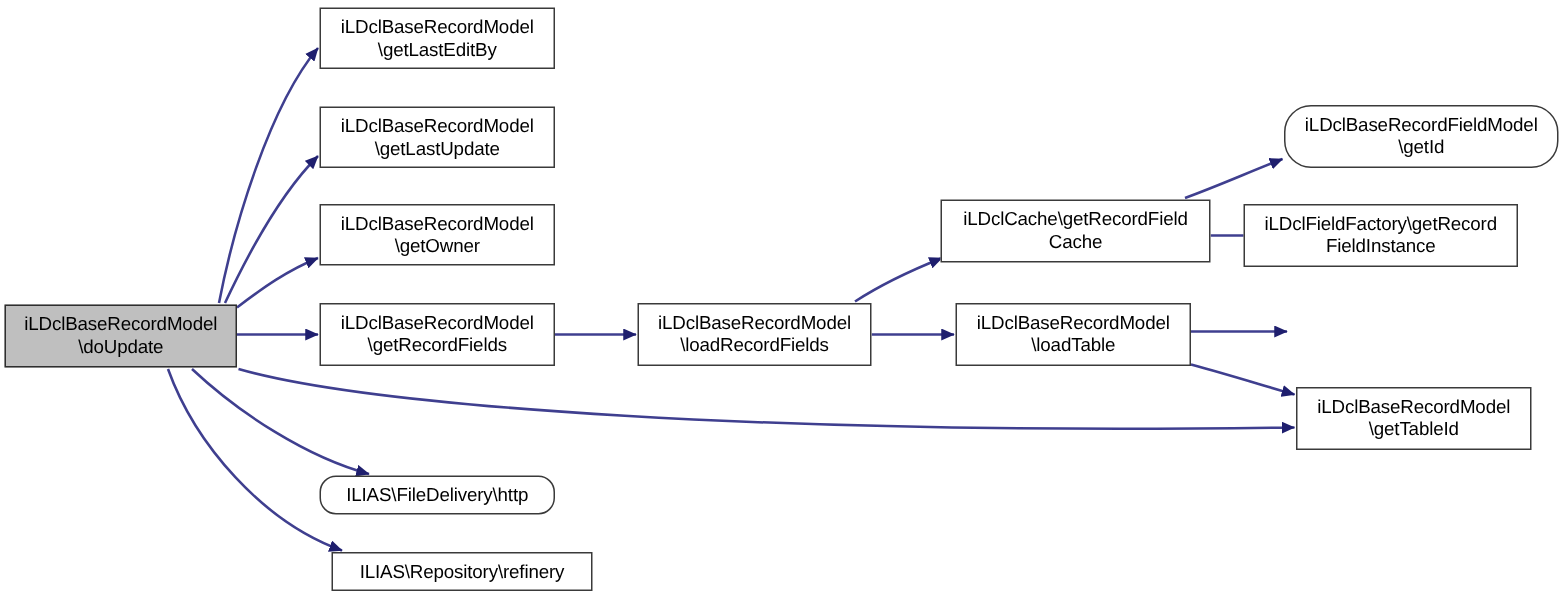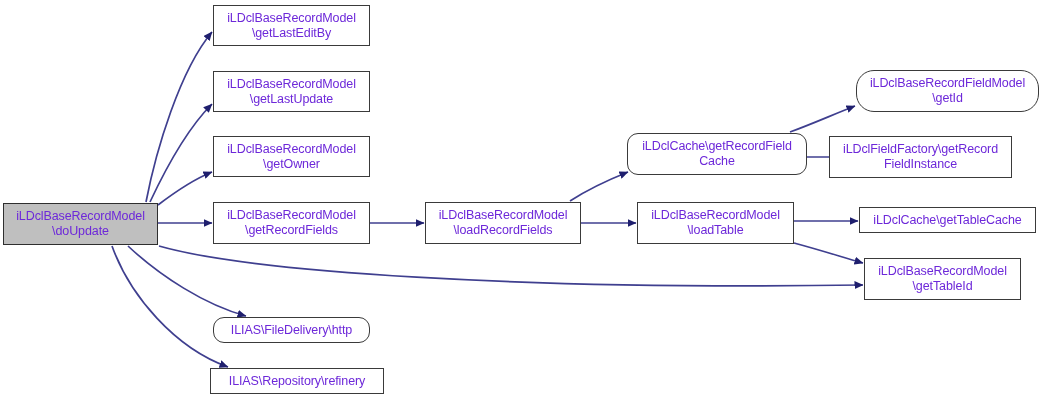--- a/index.html
+++ b/index.html
@@ -20,21 +20,21 @@
     left: 0;
     top: 0;
     width: 1044px;
     height: 401px;
   }
   .node {
     position: absolute;
     box-sizing: border-box;
     border: 1px solid #3a3a3a;
     background: #ffffff;
-    color: #6d28d9;
+    color: #000000;
     font-size: 12.5px;
     line-height: 15px;
     text-align: center;
     display: flex;
     align-items: center;
     justify-content: center;
     white-space: pre-line;
     letter-spacing: -0.1px;
   }
   .node.highlight {
@@ -82,34 +82,33 @@
 
   <div class="node" style="left:213px; top:136px; width:157px; height:41px;">iLDclBaseRecordModel
 \getOwner</div>
 
   <div class="node" style="left:213px; top:202px; width:157px; height:42px;">iLDclBaseRecordModel
 \getRecordFields</div>
 
   <div class="node" style="left:425px; top:202px; width:156px; height:42px;">iLDclBaseRecordModel
 \loadRecordFields</div>
 
-  <div class="node" style="left:627px; top:133px; width:180px; height:42px;border-radius:11px;">iLDclCache\getRecordField
+  <div class="node" style="left:627px; top:133px; width:180px; height:42px;">iLDclCache\getRecordField
 Cache</div>
 
   <div class="node" style="left:637px; top:202px; width:157px; height:42px;">iLDclBaseRecordModel
 \loadTable</div>
 
   <div class="node" style="left:856px; top:70px; width:183px; height:42px;border-radius:18px;">iLDclBaseRecordFieldModel
 \getId</div>
 
   <div class="node" style="left:829px; top:136px; width:183px; height:42px;">iLDclFieldFactory\getRecord
 FieldInstance</div>
 
-  <div class="node" style="left:859px; top:207px; width:177px; height:26px;">iLDclCache\getTableCache</div>
 
   <div class="node" style="left:864px; top:258px; width:157px; height:42px;">iLDclBaseRecordModel
 \getTableId</div>
 
   <div class="node" style="left:213px; top:317px; width:157px; height:26px;border-radius:11px;">ILIAS\FileDelivery\http</div>
 
-  <div class="node" style="left:210px; top:368px; width:174px; height:26px;">ILIAS\Repository\refinery</div>
+  <div class="node" style="left:221px; top:368px; width:174px; height:26px;">ILIAS\Repository\refinery</div>
 
 </div>
 
 </body></html>

